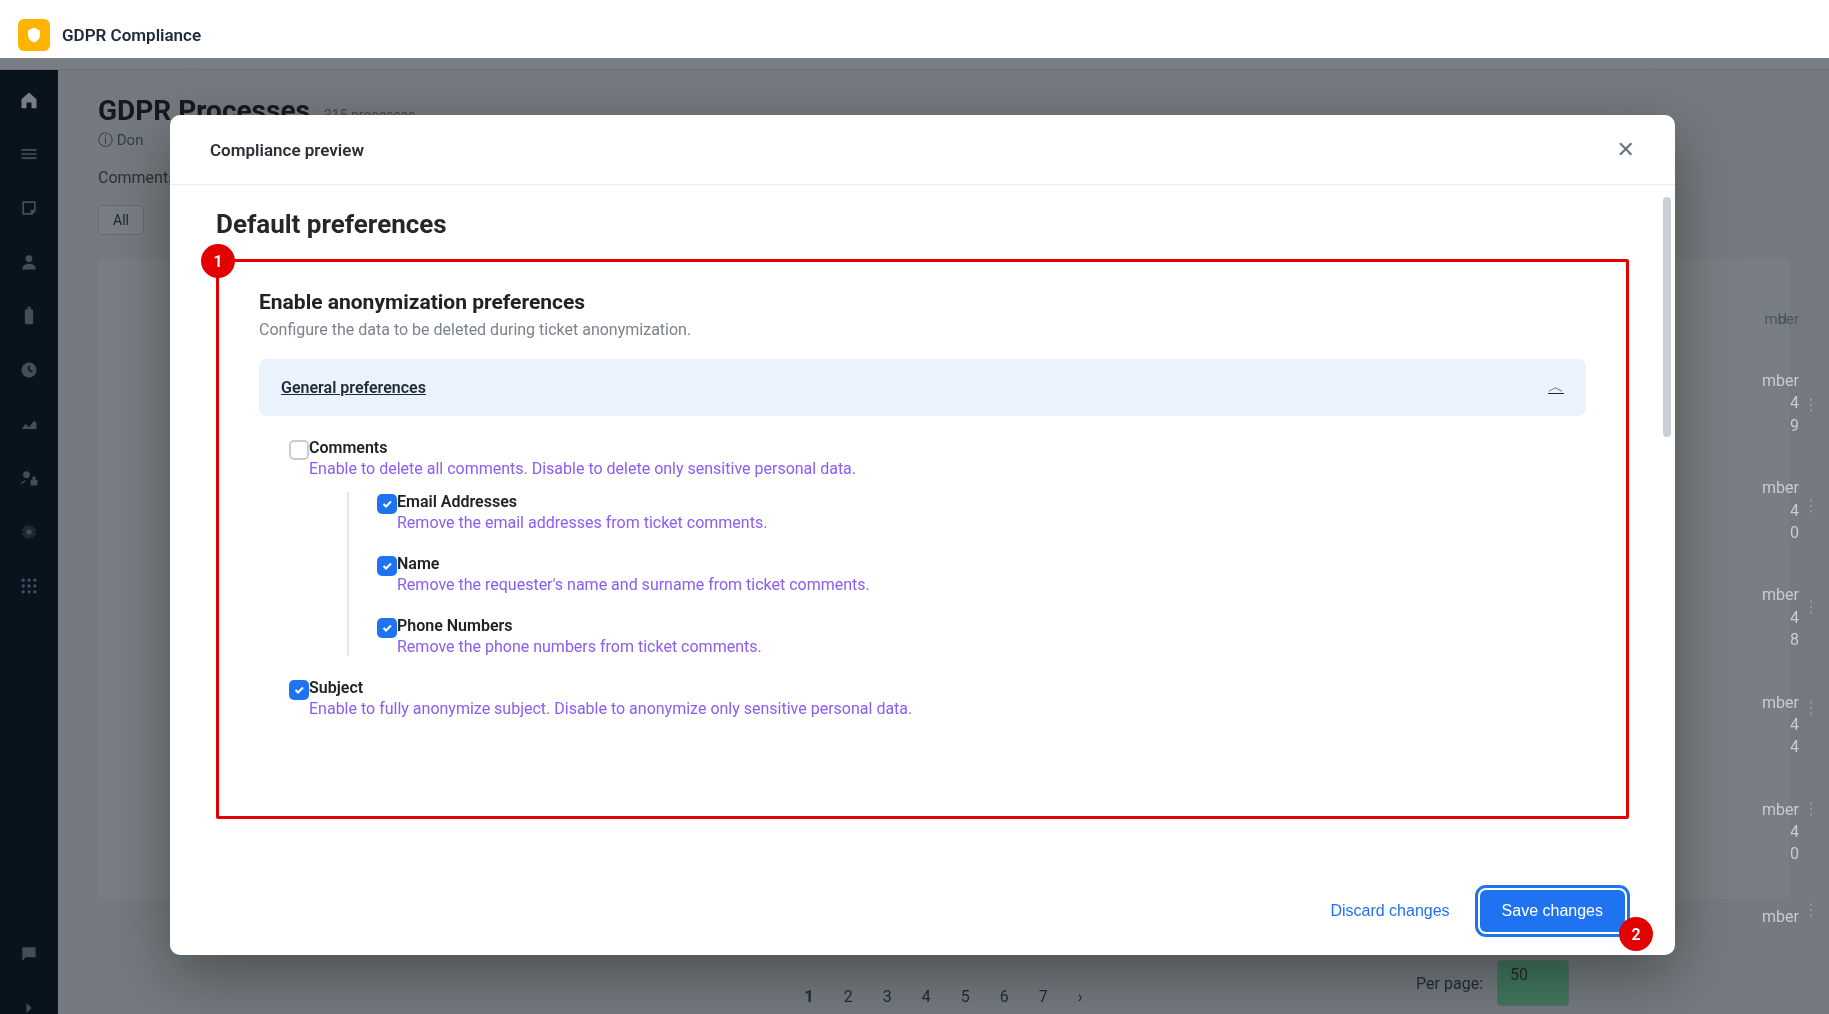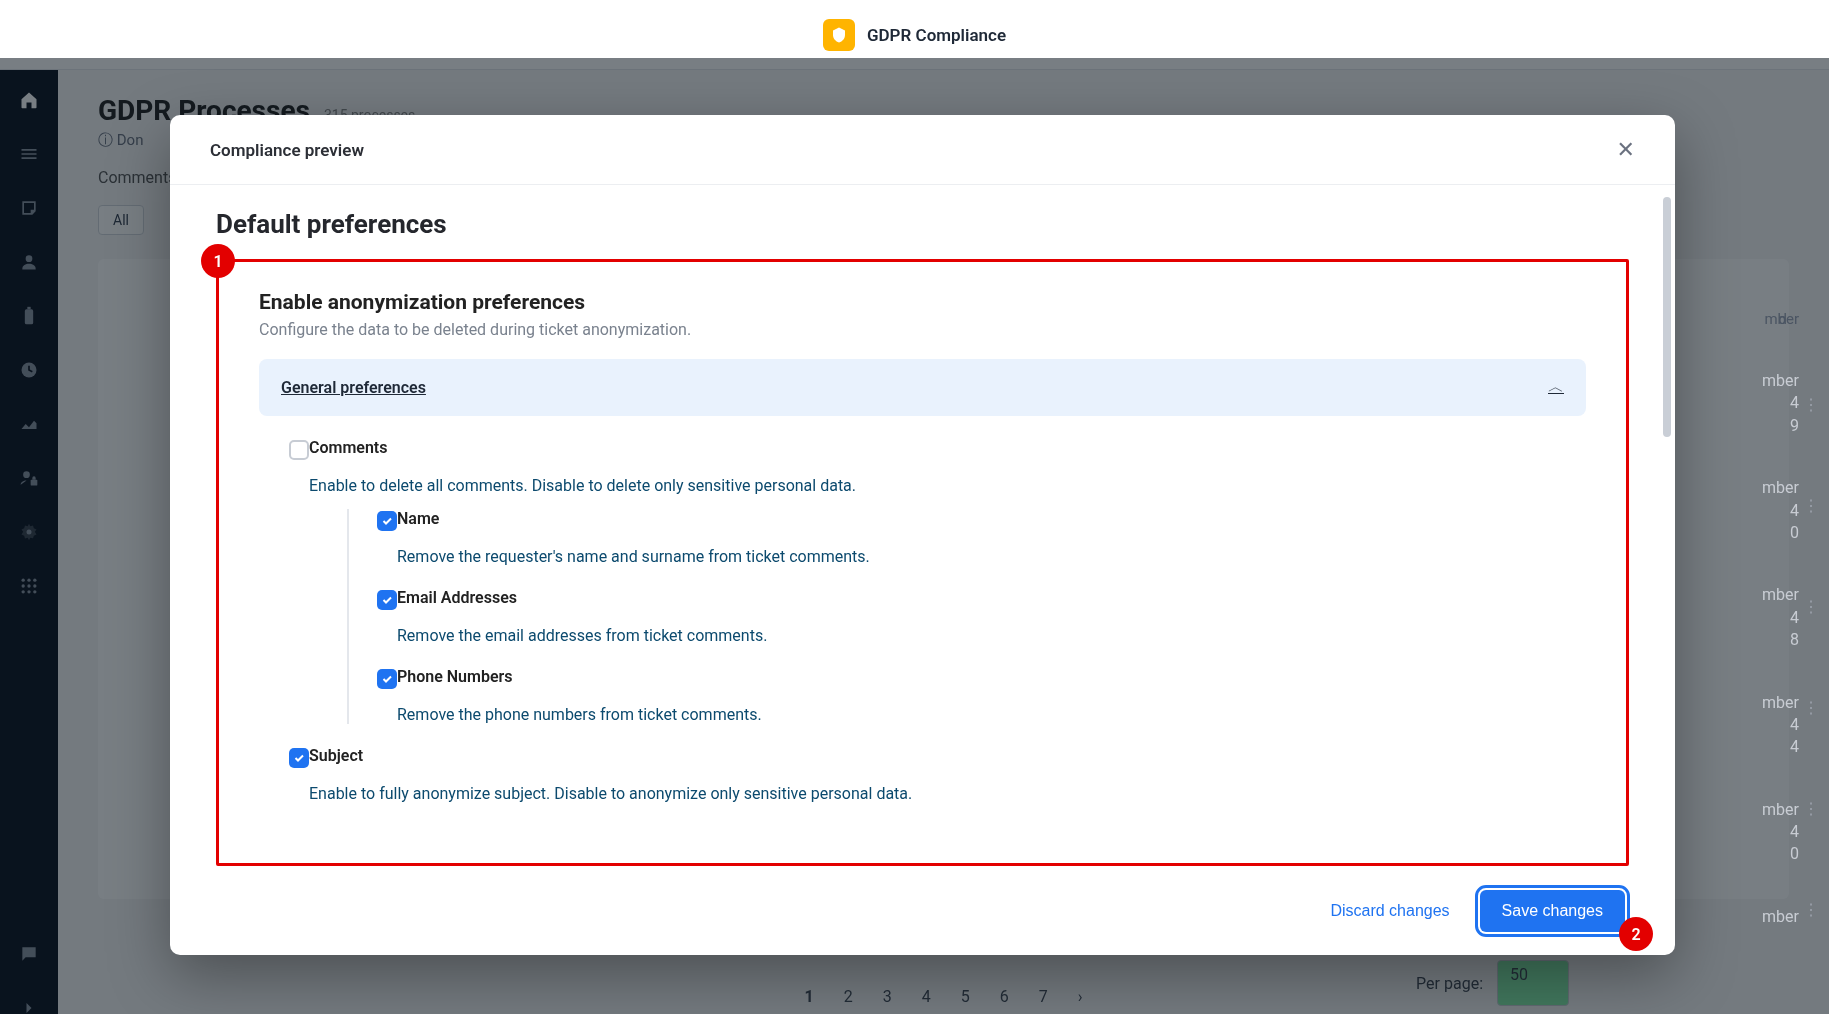--- a/index.html
+++ b/index.html
@@ -1,17 +1,17 @@
 <!DOCTYPE html>
 <html><head>
 <meta charset="utf-8">
 <style>
 * { box-sizing: border-box; margin: 0; padding: 0; }
 body { font-family: -apple-system, BlinkMacSystemFont, "Segoe UI", Roboto, Helvetica, Arial, sans-serif; background: #f5f6f7; width: 1829px; height: 1014px; overflow: hidden; position: relative; }
-.topbar { height: 70px; background: #fff; border-bottom: 1px solid #e5e7eb; display: flex; align-items: center; padding: 0 18px; gap: 12px; justify-content: center; }
+.topbar { height: 70px; background: #fff; border-bottom: 1px solid #e5e7eb; display: flex; align-items: center; padding: 0 18px; gap: 12px; }
 .app-icon { width: 32px; height: 32px; background: #ffb400; border-radius: 6px; display:flex;align-items:center;justify-content:center;color:#fff;font-weight:bold;font-size:18px; }
 .app-title { font-weight: 600; color: #1f2937; font-size: 17px; }
 .shell { display:flex; height: calc(100% - 58px); }
 .sidebar { width: 58px; background:#0b1320; display:flex; flex-direction:column; align-items:center; padding-top:12px; gap:18px;}
 .sidebar .side-item{ width:36px; height:36px; display:flex;align-items:center;justify-content:center;color:#8b94a3; border-radius:6px;}
 .sidebar .side-item.active{ color:#fff; }
 .main { flex:1; position:relative; padding: 24px 40px; }
 .page-title { font-size:28px; font-weight:700; color:#222;}
 .sub-count{ font-size:14px; color:#888; margin-left:14px; font-weight:400;}
 .desc-row{ color:#6b7280; font-size:15px; margin-top:4px;}
@@ -32,21 +32,21 @@
 .sec-title{ font-size:21px; font-weight:700; color:#222;}
 .sec-desc{ font-size:16px; color:#7a828e; margin-top:6px;}
 .accordion{ background:#e9f2fd; border-radius:8px; padding:18px 22px; margin-top:20px; display:flex; justify-content:space-between; align-items:center; color:#1f2937;text-decoration:underline;}
 .accordion .acc-label{ font-size:16px; font-weight:600;}
 .pref-list{ margin-top:22px; padding-left:30px;}
 .pref-item{ display:flex; margin-bottom:10px;}
 .chk{ width:20px; height:20px; border-radius:5px; flex-shrink:0; margin-top:2px; display:flex; align-items:center; justify-content:center;}
 .chk.empty{ border:2px solid #c7ccd4; background:#fff;}
 .chk.on{ background:#1f73f1; color:#fff;}
 .pref-title{ font-size:16px; font-weight:600; color:#222;}
-.pref-sub{ font-size:16px; color:#0c4a6e; margin-top:19px;}
+.pref-sub{ font-size:16px; color:#8b5cf6; margin-top:2px;}
 .sub-items{ margin-left:58px; border-left:2px solid #e4e7ec; padding-left:28px; margin-top:14px;}
 .sub-items .pref-item{ margin-bottom:22px;}
 .modal-foot{ height:88px; display:flex; align-items:center; justify-content:flex-end; gap:30px; padding:0 50px; position:relative;}
 .btn-discard{ color:#1f73f1; font-size:16px; font-weight:500; background:transparent; border:none;}
 .btn-save{ background:#1f73f1; color:#fff; font-size:16px; font-weight:500; padding:12px 22px; border:none; border-radius:6px; outline:3px solid #1f73f1; outline-offset:2px;}
 .badge2{ position:absolute; right:22px; bottom:4px; width:34px; height:34px; background:#e30000; color:#fff; border-radius:50%; display:flex; align-items:center; justify-content:center; font-weight:600; font-size:16px;}
 .scroll-ind{ position:absolute; right:4px; top:12px; width:8px; height:240px; background:#c9ced6; border-radius:6px;}
 .svg-ic{ width:20px; height:20px; }
 .pagination{ position:absolute; left:50%; transform:translateX(-50%); bottom:20px; display:flex; gap:30px; color:#424a57; font-size:16px; align-items:center;}
 .perpage{ position:absolute; right:260px; bottom:20px; color:#424a57; font-size:16px; display:flex; gap:14px; align-items:center;}
@@ -212,33 +212,33 @@
         </div>
 
         <div class="sub-items">
           <div class="pref-item">
             <div class="chk on">
                 <svg width="12" height="12" viewBox="0 0 24 24" fill="none" stroke="#fff" stroke-width="4">
                   <path d="M5 12l5 5L20 7"></path>
                 </svg>
               </div>
             <div>
-              <div class="pref-title">Name</div>
-              <div class="pref-sub">Remove the requester's name and surname from ticket comments.</div>
+              <div class="pref-title">Email Addresses</div>
+              <div class="pref-sub">Remove the email addresses from ticket comments.</div>
             </div>
           </div>
           <div class="pref-item">
             <div class="chk on">
                 <svg width="12" height="12" viewBox="0 0 24 24" fill="none" stroke="#fff" stroke-width="4">
                   <path d="M5 12l5 5L20 7"></path>
                 </svg>
               </div>
             <div>
-              <div class="pref-title">Email Addresses</div>
-              <div class="pref-sub">Remove the email addresses from ticket comments.</div>
+              <div class="pref-title">Name</div>
+              <div class="pref-sub">Remove the requester's name and surname from ticket comments.</div>
             </div>
           </div>
           <div class="pref-item">
             <div class="chk on">
                 <svg width="12" height="12" viewBox="0 0 24 24" fill="none" stroke="#fff" stroke-width="4">
                   <path d="M5 12l5 5L20 7"></path>
                 </svg>
               </div>
             <div>
               <div class="pref-title">Phone Numbers</div>

